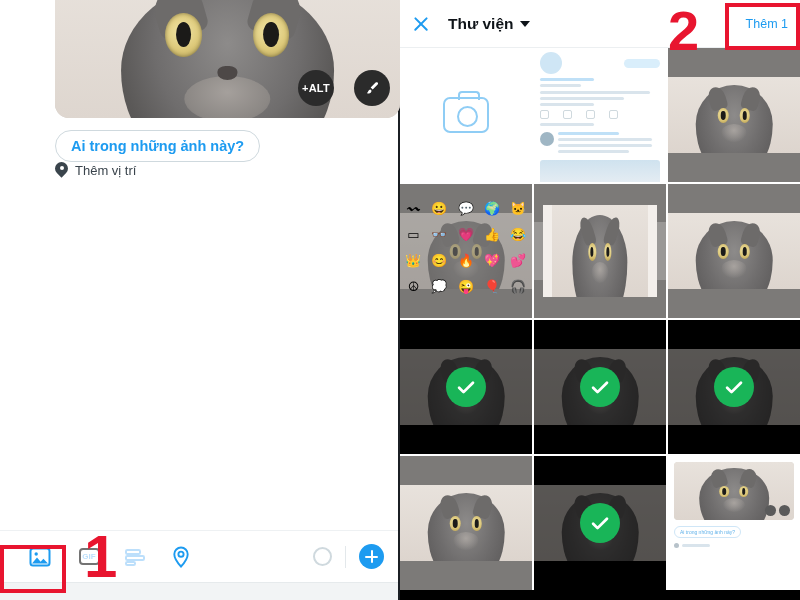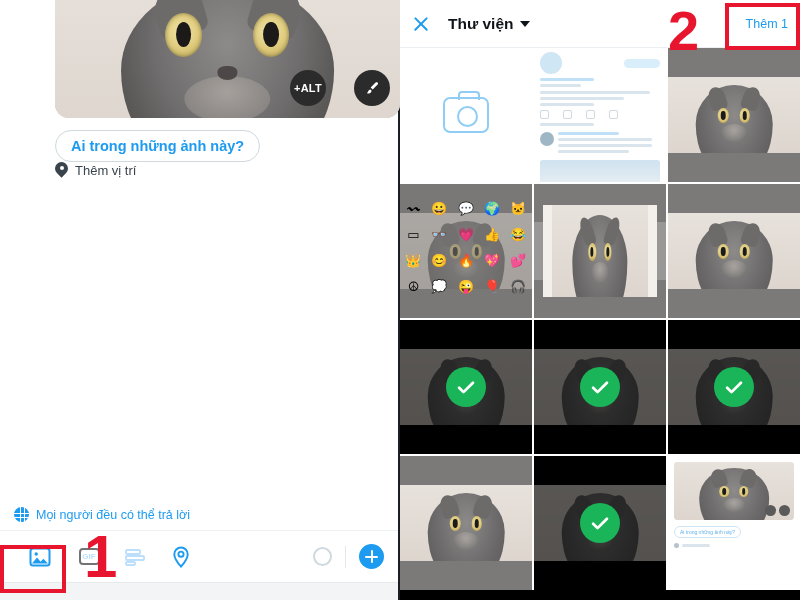--- a/index.html
+++ b/index.html
@@ -61,21 +61,21 @@
     position: absolute; left: 50%; top: 44%; transform: translateX(-50%);
     width: 9%; height: 7%; background: #4d4847; border-radius: 45% 45% 55% 55%;
   }
   .cat-muzzle {
     position: absolute; left: 50%; top: 49%; transform: translateX(-50%);
     width: 40%; height: 24%;
     background: radial-gradient(ellipse at 50% 35%, #a5a09c 0%, #8b8784 70%, rgba(139,135,132,0) 100%);
     border-radius: 50%;
   }
 
-  .img-action-row { position: absolute; right: 10px; bottom: 12px; display: flex; gap: 28px; }
+  .img-action-row { position: absolute; right: 10px; bottom: 12px; display: flex; gap: 20px; }
   .circ-btn {
     width: 36px; height: 36px; border-radius: 50%;
     background: #2b2b2b; color: #fff;
     display: flex; align-items: center; justify-content: center;
     font-size: 11px; font-weight: bold; letter-spacing: .2px;
   }
 
   .who-pill {
     position: absolute; left: 55px; top: 130px;
     border: 1px solid #cfd9de; border-radius: 18px;
@@ -281,24 +281,20 @@
       </div>
 
       <div class="who-pill">Ai trong những ảnh này?</div>
 
       <div class="loc-row">
         <span class="pin-icon"></span>
         <span>Thêm vị trí</span>
       </div>
     </div>
 
-    <div class="reply-row">
-      <span class="globe-icon"></span>
-      <span>Mọi người đều có thể trả lời</span>
-    </div>
 
     <div class="toolbar">
       <div class="tool first">
         <svg class="ic" width="24" height="24" viewBox="0 0 24 24" aria-hidden="true">
           <rect x="2.5" y="3.5" width="19" height="17" rx="2.5" fill="none" stroke="#1d9bf0" stroke-width="2"></rect>
           <circle cx="8.2" cy="9" r="1.7" fill="#1d9bf0"></circle>
           <path d="M4 18.5l5-6 3.6 4.3 2.8-3 4.6 4.7z" fill="#1d9bf0"></path>
         </svg>
       </div>
       <div class="tool">

